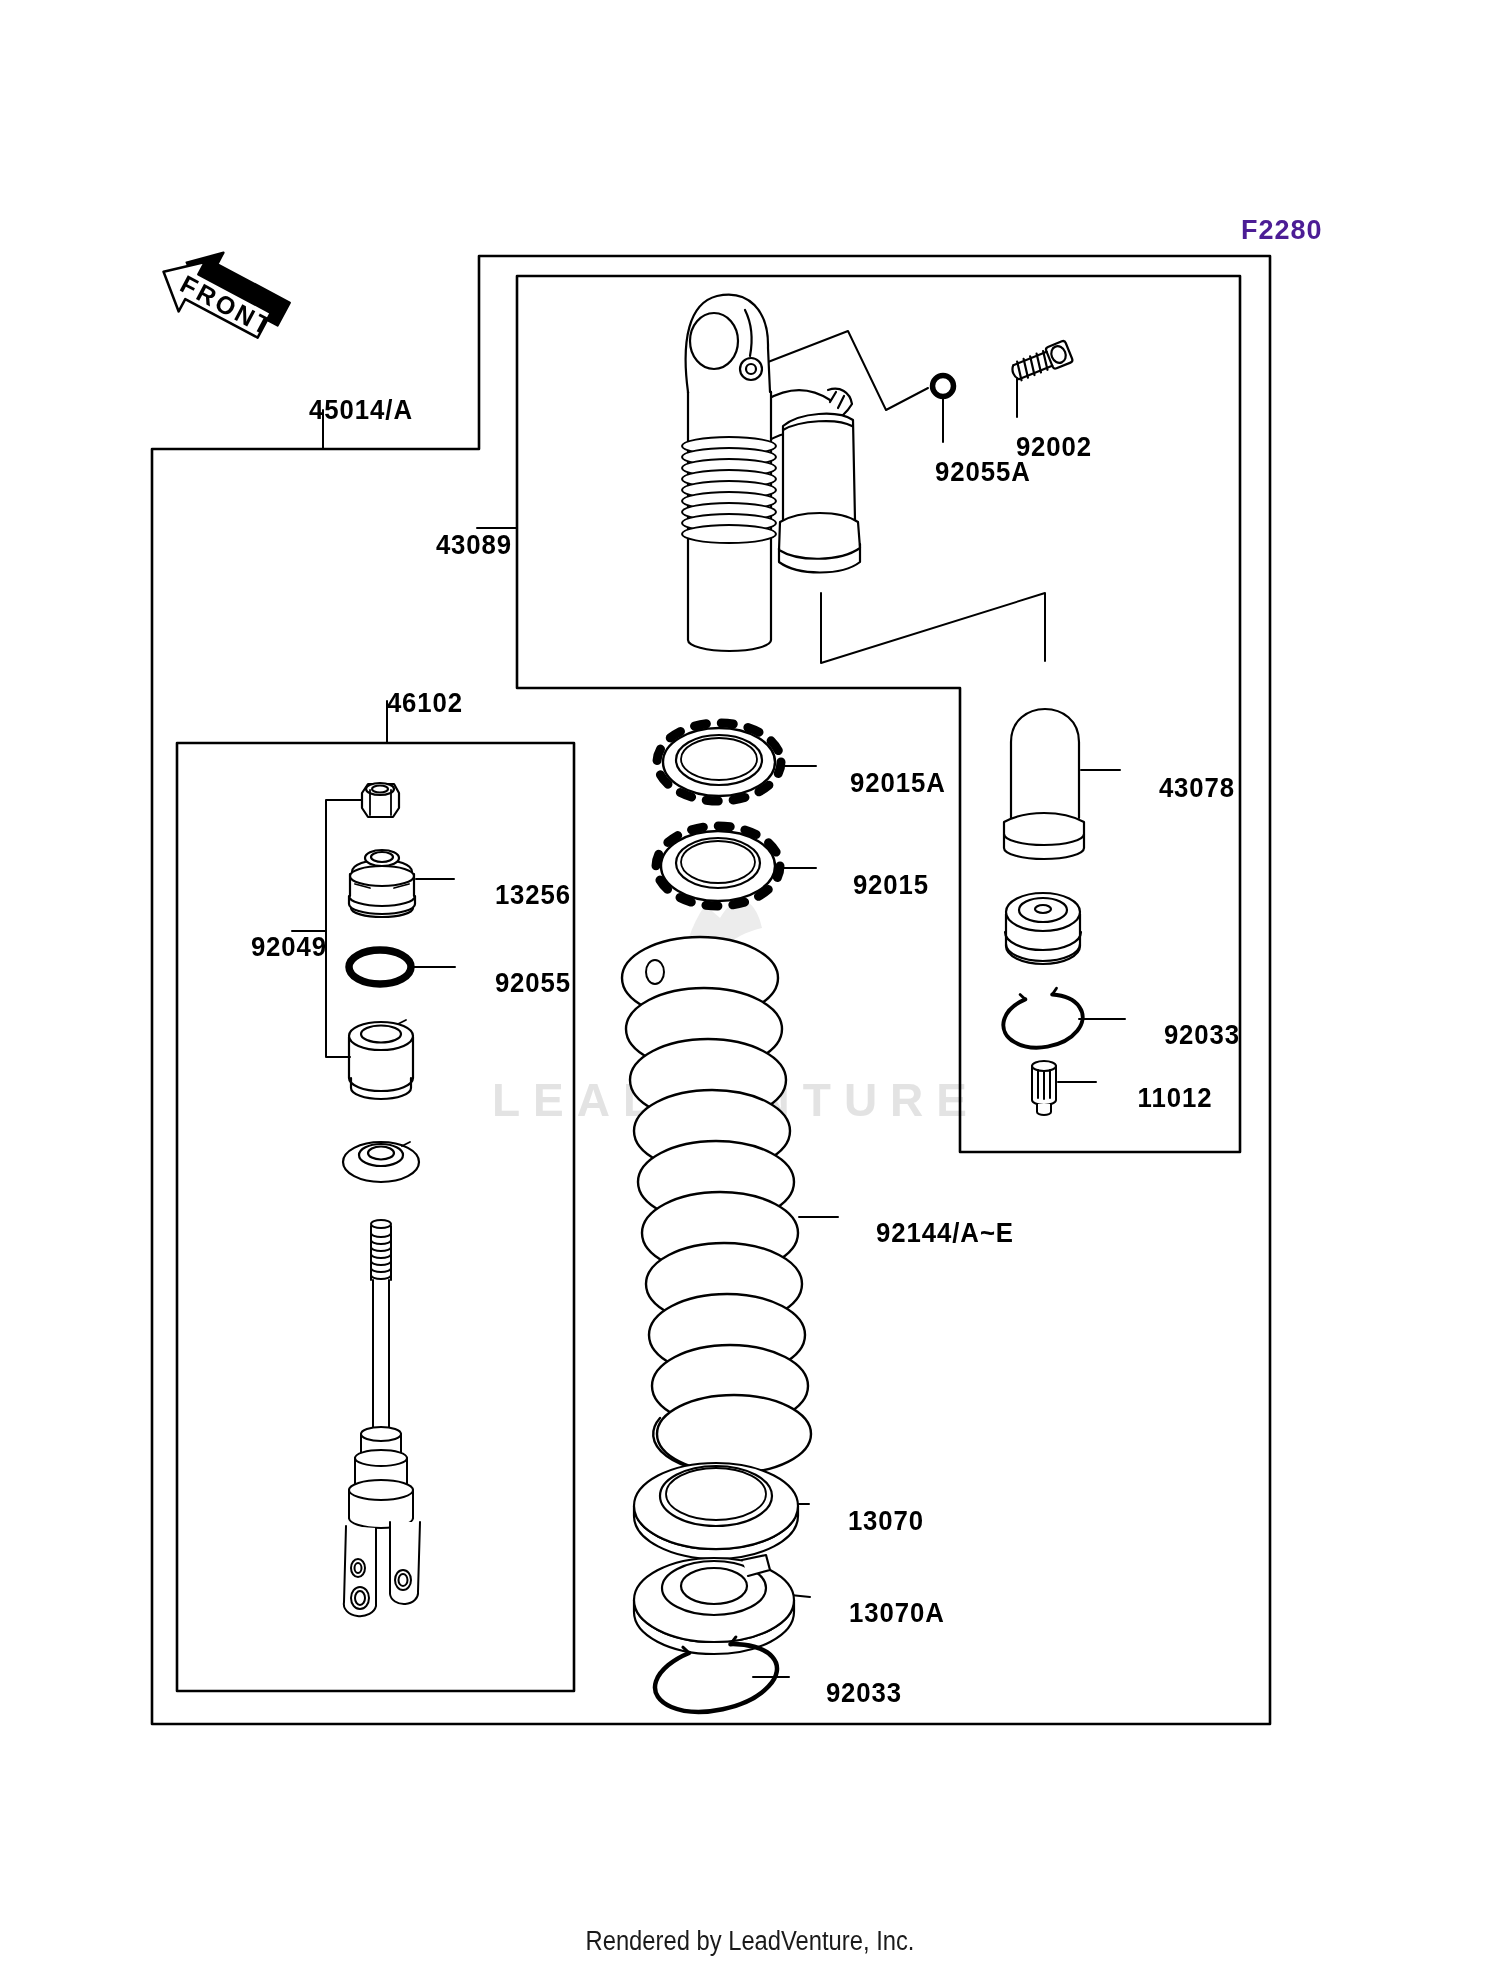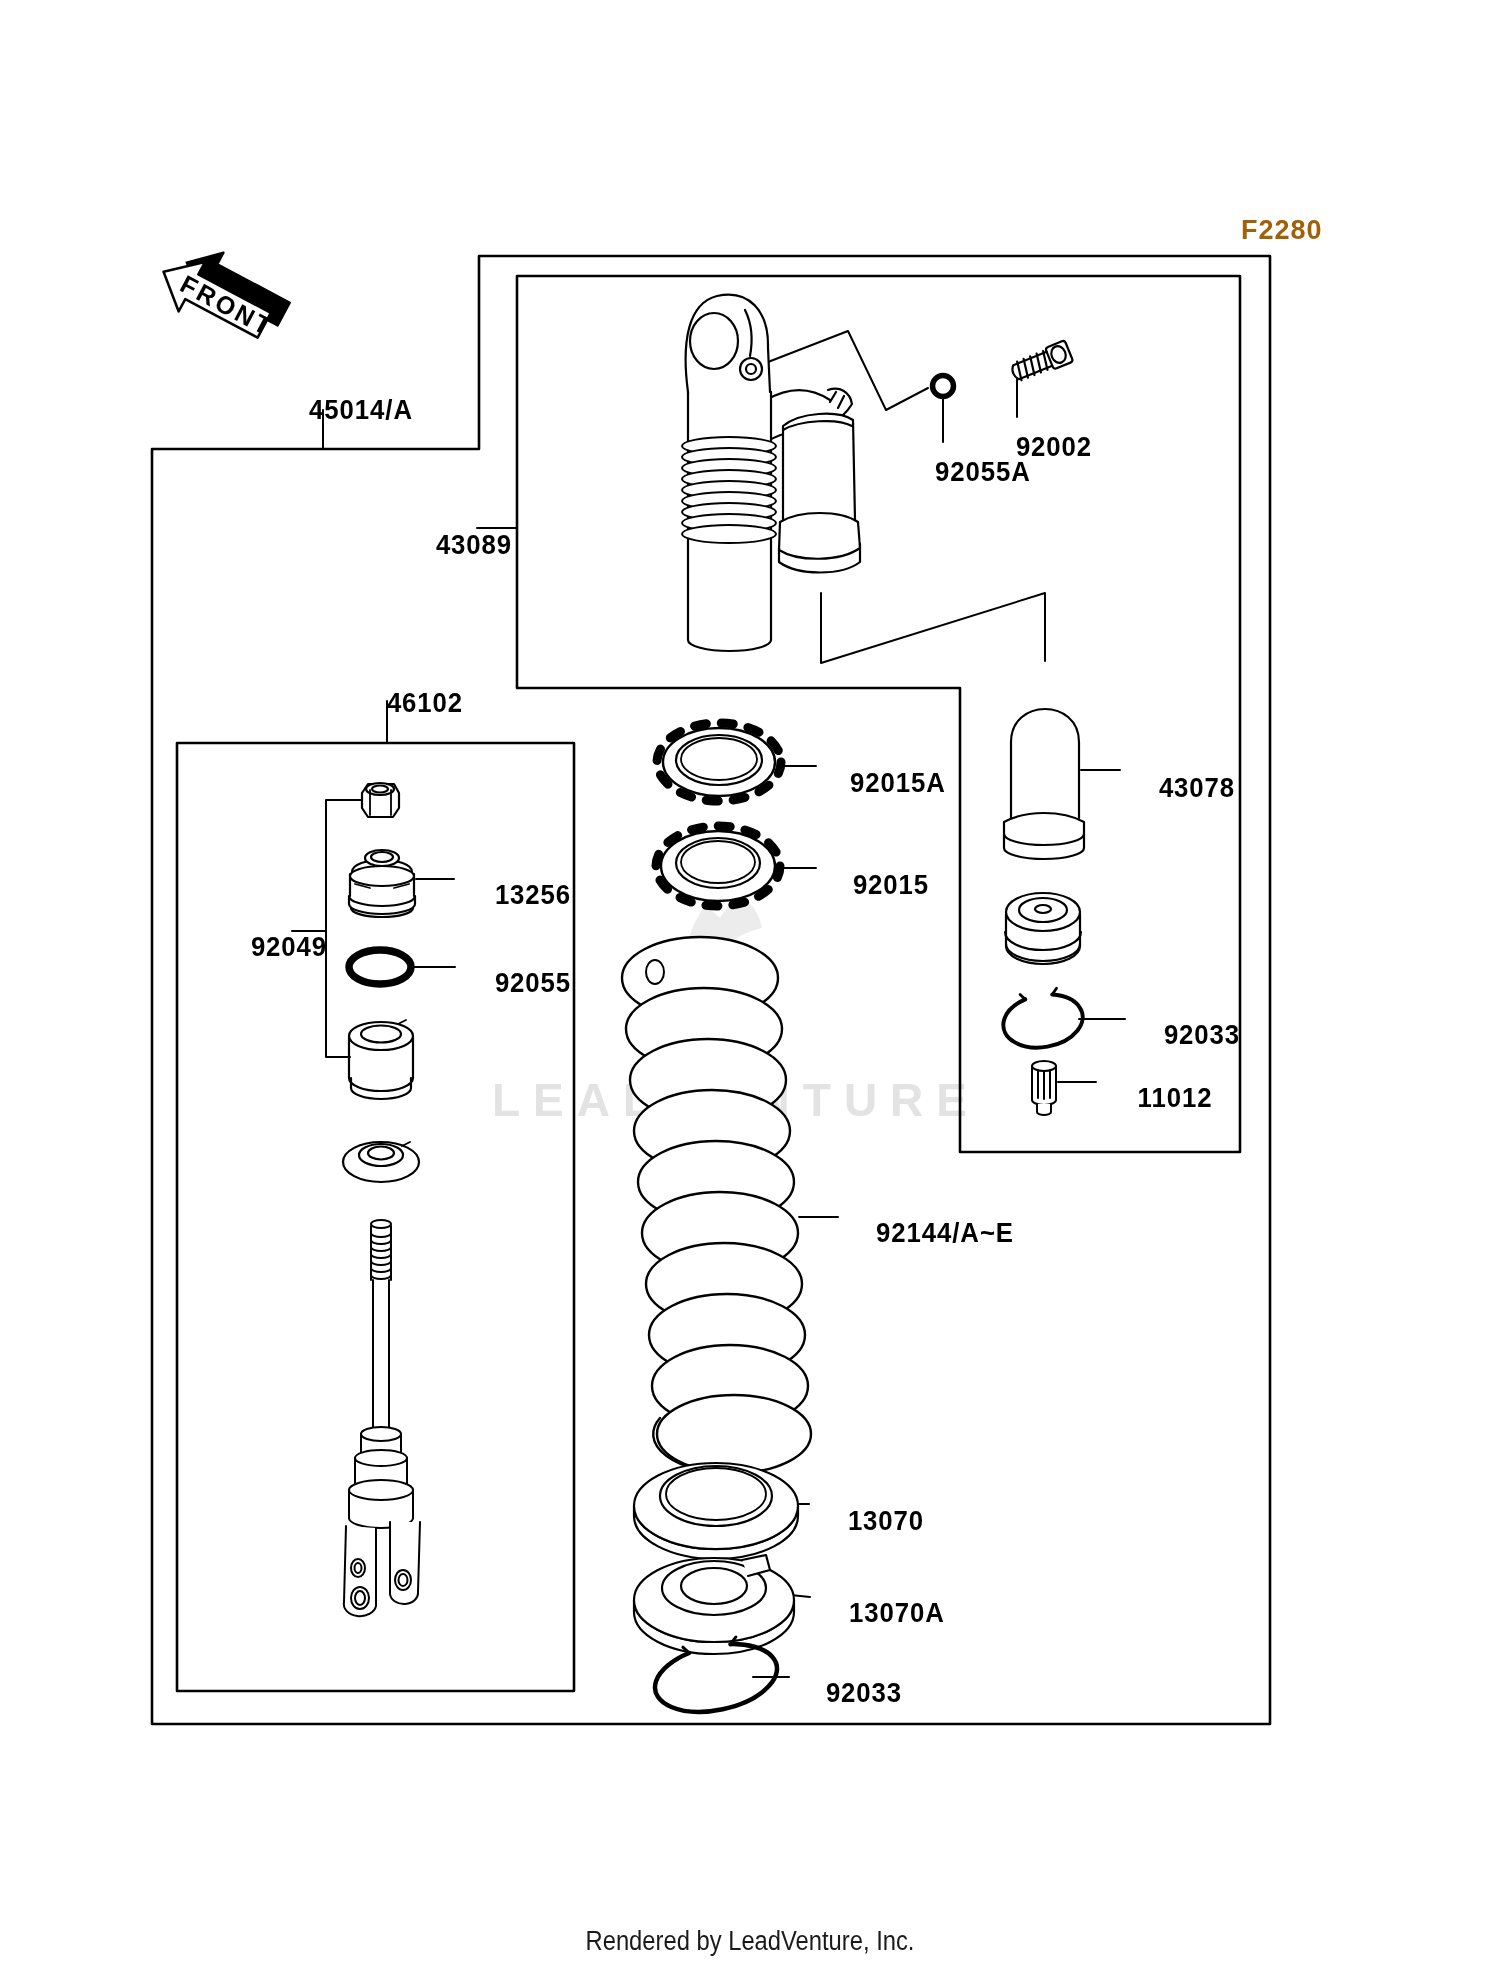--- a/index.html
+++ b/index.html
@@ -13,21 +13,21 @@
   }
   svg.diagram{position:absolute;left:0;top:0;}
   .labels-layer{position:absolute;left:0;top:16px;width:100%;height:100%;margin-left:38px;}
   .part-label{
     position:absolute;transform:translate(-50%,-50%) scaleX(.92);
     font-weight:bold;font-size:28px;letter-spacing:1px;color:#000;
     white-space:nowrap;cursor:pointer;
   }
   .figure-code{
     position:absolute;left:1241px;top:215px;font-weight:bold;font-size:27px;
-    letter-spacing:1px;color:#a16207;
+    letter-spacing:1px;color:#4c1d95;
   }
   .footer-credit{
     position:absolute;left:50%;top:1926px;transform:translateX(-50%) scaleX(.88);
     font-size:27px;color:#1a1a1a;white-space:nowrap;
   }
 </style>
 </head>
 <body>
 
 <div class="canvas">

